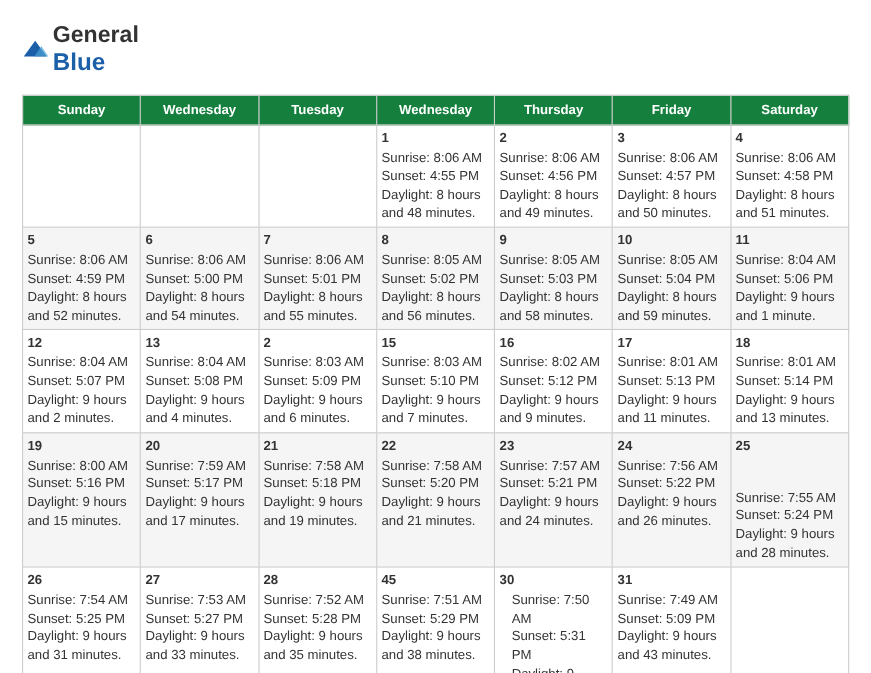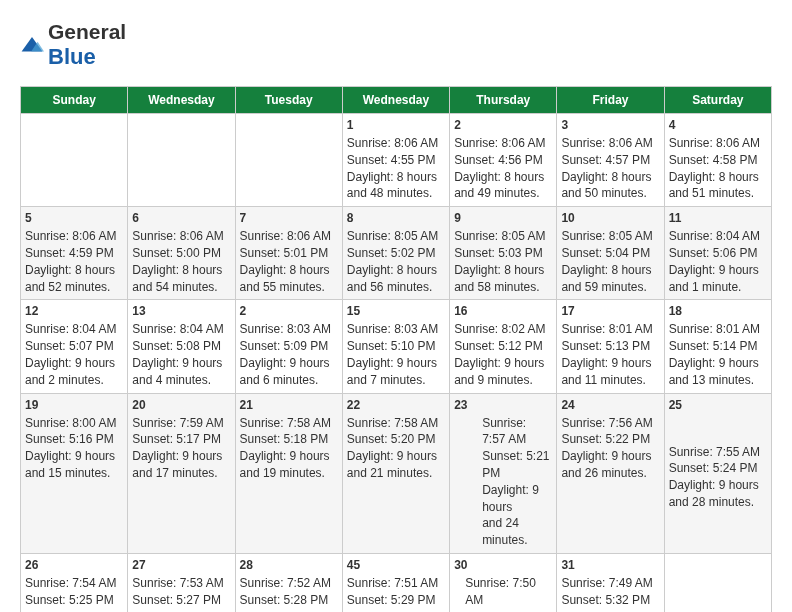--- a/index.html
+++ b/index.html
@@ -260,21 +260,21 @@
         </td>
         <td>
           <div class="day-number">22</div>
           <div class="day-info" style="white-space: pre-line;">Sunrise: 7:58 AM
 Sunset: 5:20 PM
 Daylight: 9 hours
 and 21 minutes.</div>
         </td>
         <td>
           <div class="day-number">23</div>
-          <div class="day-info" style="white-space: pre-line; margin-left: 28px;">Sunrise: 7:57 AM
+          <div class="day-info" style="white-space: pre-line;">Sunrise: 7:57 AM
 Sunset: 5:21 PM
 Daylight: 9 hours
 and 24 minutes.</div>
         </td>
         <td>
           <div class="day-number">24</div>
           <div class="day-info" style="white-space: pre-line;">Sunrise: 7:56 AM
 Sunset: 5:22 PM
 Daylight: 9 hours
 and 26 minutes.</div>
@@ -319,20 +319,20 @@
         <td>
           <div class="day-number">30</div>
           <div class="day-info" style="white-space: pre-line; margin-left: 11px;">Sunrise: 7:50 AM
 Sunset: 5:31 PM
 Daylight: 9 hours
 and 40 minutes.</div>
         </td>
         <td>
           <div class="day-number">31</div>
           <div class="day-info" style="white-space: pre-line;">Sunrise: 7:49 AM
-Sunset: 5:32 PM
+Sunset: 5:09 PM
 Daylight: 9 hours
 and 43 minutes.</div>
         </td>
         <td></td>
       </tr>
     </tbody>
 </table>
 
 </body></html>

